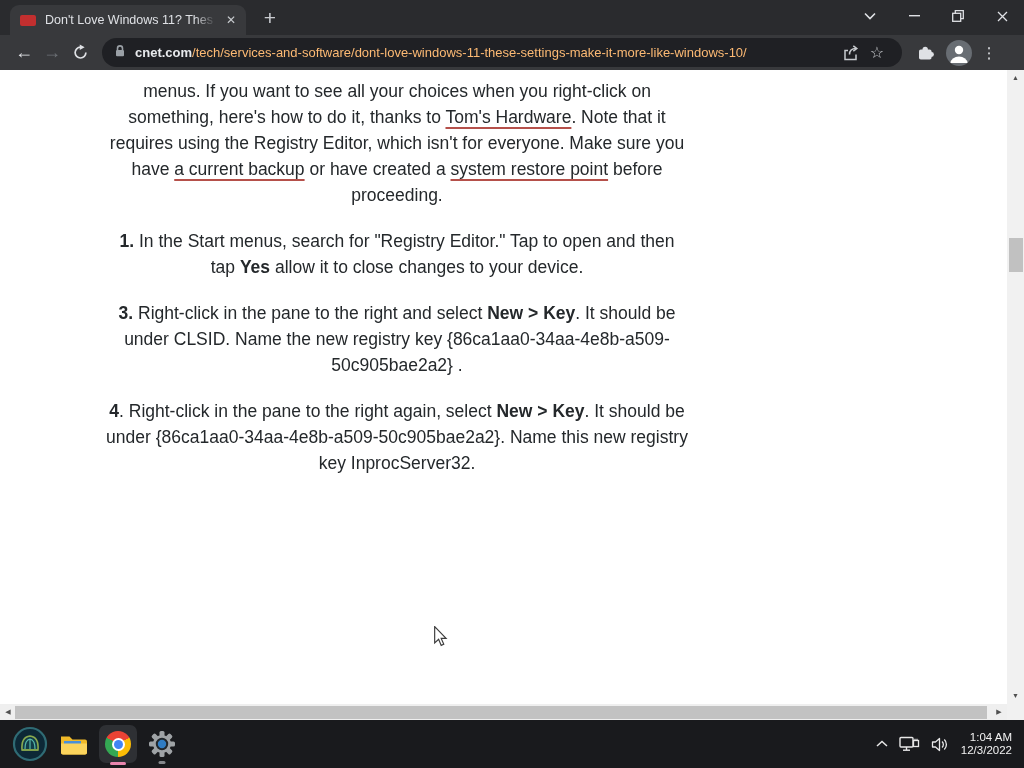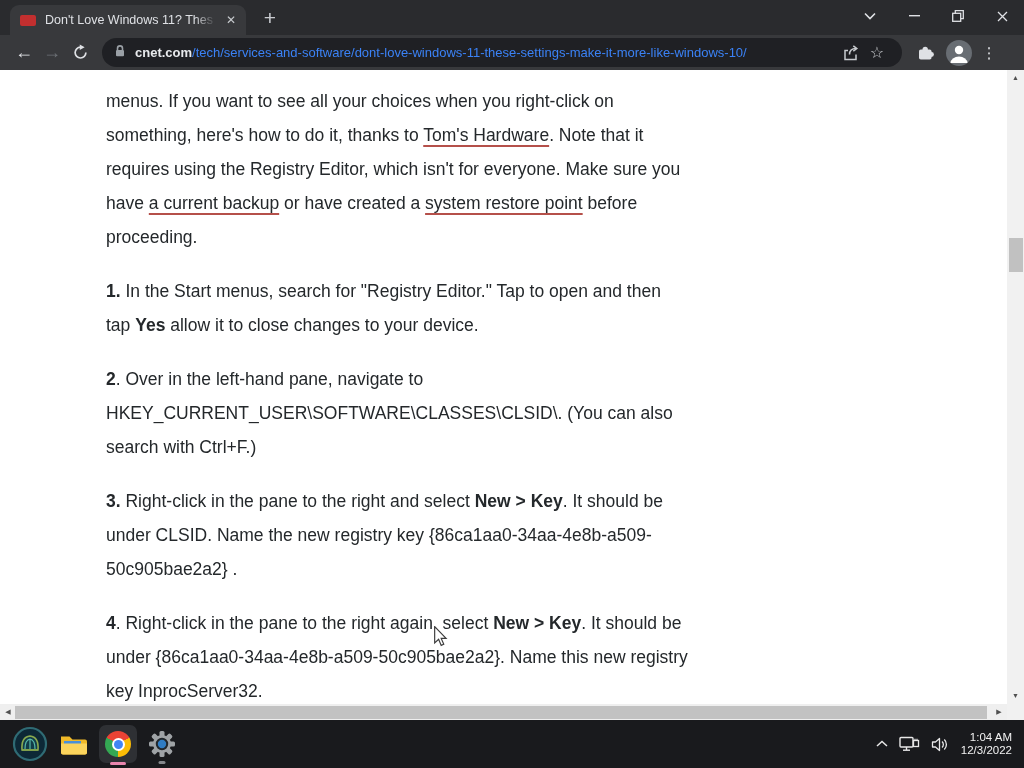--- a/index.html
+++ b/index.html
@@ -25,31 +25,31 @@
   .toolbar { position:absolute; top:35px; left:0; width:1024px; height:35px; background:#38393c;
              display:flex; align-items:center; }
   .nav-btn { width:28px; height:28px; display:flex; align-items:center; justify-content:center;
              font-size:18px; color:#dfe1e5; flex:none; }
   .nav-btn.back { margin-left:10px; }
   .nav-btn.fwd { color:#6e7277; }
   .omnibox { margin-left:8px; width:800px; height:29px; background:#1f2024; border-radius:15px;
              display:flex; align-items:center; padding:0 12px; flex:none; }
   .url { margin-left:9px; font-size:13px; white-space:nowrap; overflow:hidden; flex:1; }
   .url .domain { color:#e8eaed; font-weight:700; }
-  .url .path { color:#3b82f6; }
+  .url .path { color:#fdba74; }
   .box-icon { width:26px; height:26px; display:flex; align-items:center; justify-content:center; flex:none; }
   .star { color:#c8cbcf; font-size:16px; }
   .toolbar-right { display:flex; align-items:center; margin-left:10px; }
   .avatar { width:26px; height:26px; border-radius:50%; background:#686d73; overflow:hidden;
             display:flex; align-items:center; justify-content:center; }
   .dots { color:#dfe1e5; font-size:15px; width:22px; text-align:center; }
 
   
   .content { position:absolute; top:70px; left:0; width:1007px; height:634px; background:#ffffff; overflow:hidden; }
-  .article { position:absolute; left:106px; top:14px; width:582px; color:#24282b; font-size:17.5px; line-height:34px; }
+  .article { position:absolute; left:106px; top:8px; width:582px; color:#24282b; font-size:17.5px; line-height:26px;text-align:center; }
   .article p { margin:0 0 20px 0; }
   .article strong { font-weight:700; }
   .article a { color:#24282b; text-decoration:underline; text-decoration-color:#b5504a;
                text-decoration-thickness:1.5px; text-underline-offset:4px; cursor:pointer; }
 
   
   .vscroll { position:absolute; top:70px; left:1007px; width:17px; height:634px; background:#f1f1f1; }
   .vscroll .arrow { position:absolute; left:0; width:17px; height:16px; color:#505050; font-size:7px;
                     text-align:center; line-height:16px; }
   .vscroll .arrow.down { bottom:0; }
@@ -163,21 +163,20 @@
       </svg>
     </span>
     <span class="dots" style="margin-left:6px;">⋮</span>
   </div>
 </div>
 
 <div class="content">
   <div class="article">
       <p><span>menus. If you want to see all your choices when you right-click on something, here's how to do it, thanks to </span><a>Tom's Hardware</a><span>. Note that it requires using the Registry Editor, which isn't for everyone. Make sure you have </span><a>a current backup</a><span> or have created a </span><a>system restore point</a><span> before proceeding.</span></p>
       <p><strong>1.</strong><span> In the Start menus, search for "Registry Editor." Tap to open and then tap </span><strong>Yes</strong><span> allow it to close changes to your device.</span></p>
-      <p><strong>2</strong><span>. Over in the left-hand pane, navigate to HKEY_CURRENT_USER\SOFTWARE\CLASSES\CLSID\. (You can also search with Ctrl+F.)</span></p>
       <p><strong>3.</strong><span> Right-click in the pane to the right and select </span><strong>New &gt; Key</strong><span>. It should be under CLSID. Name the new registry key {86ca1aa0-34aa-4e8b-a509-50c905bae2a2} .</span></p>
       <p><strong>4</strong><span>. Right-click in the pane to the right again, select </span><strong>New &gt; Key</strong><span>. It should be under {86ca1aa0-34aa-4e8b-a509-50c905bae2a2}. Name this new registry key InprocServer32.</span></p>
     </div>
 </div>
 
 <div class="vscroll">
   <div class="arrow up" style="top:0;">▲</div>
   <div class="vthumb"></div>
   <div class="arrow down">▼</div>
 </div>

